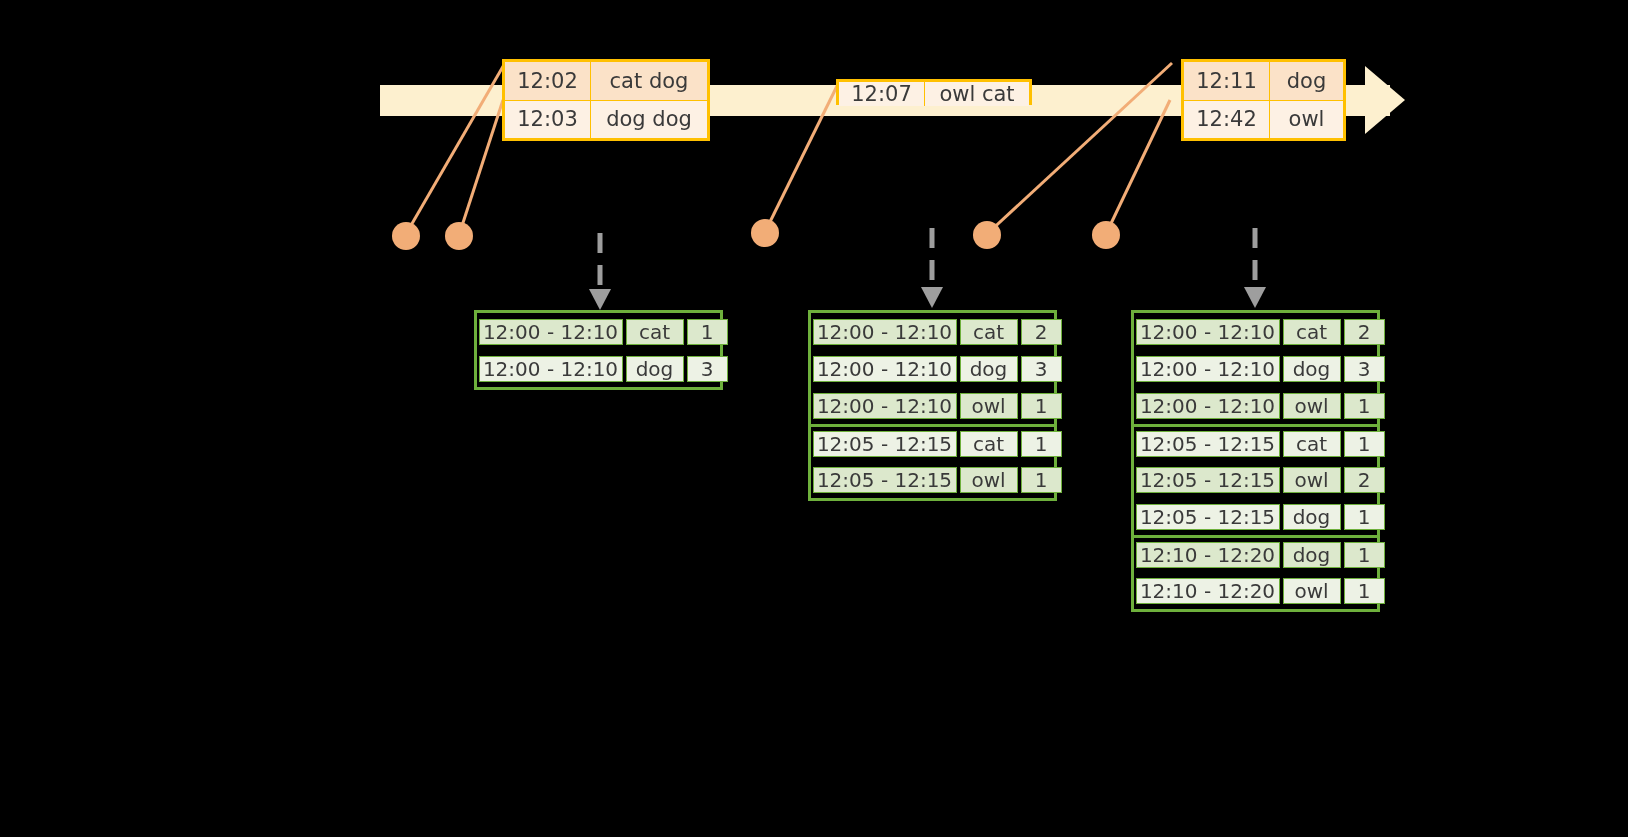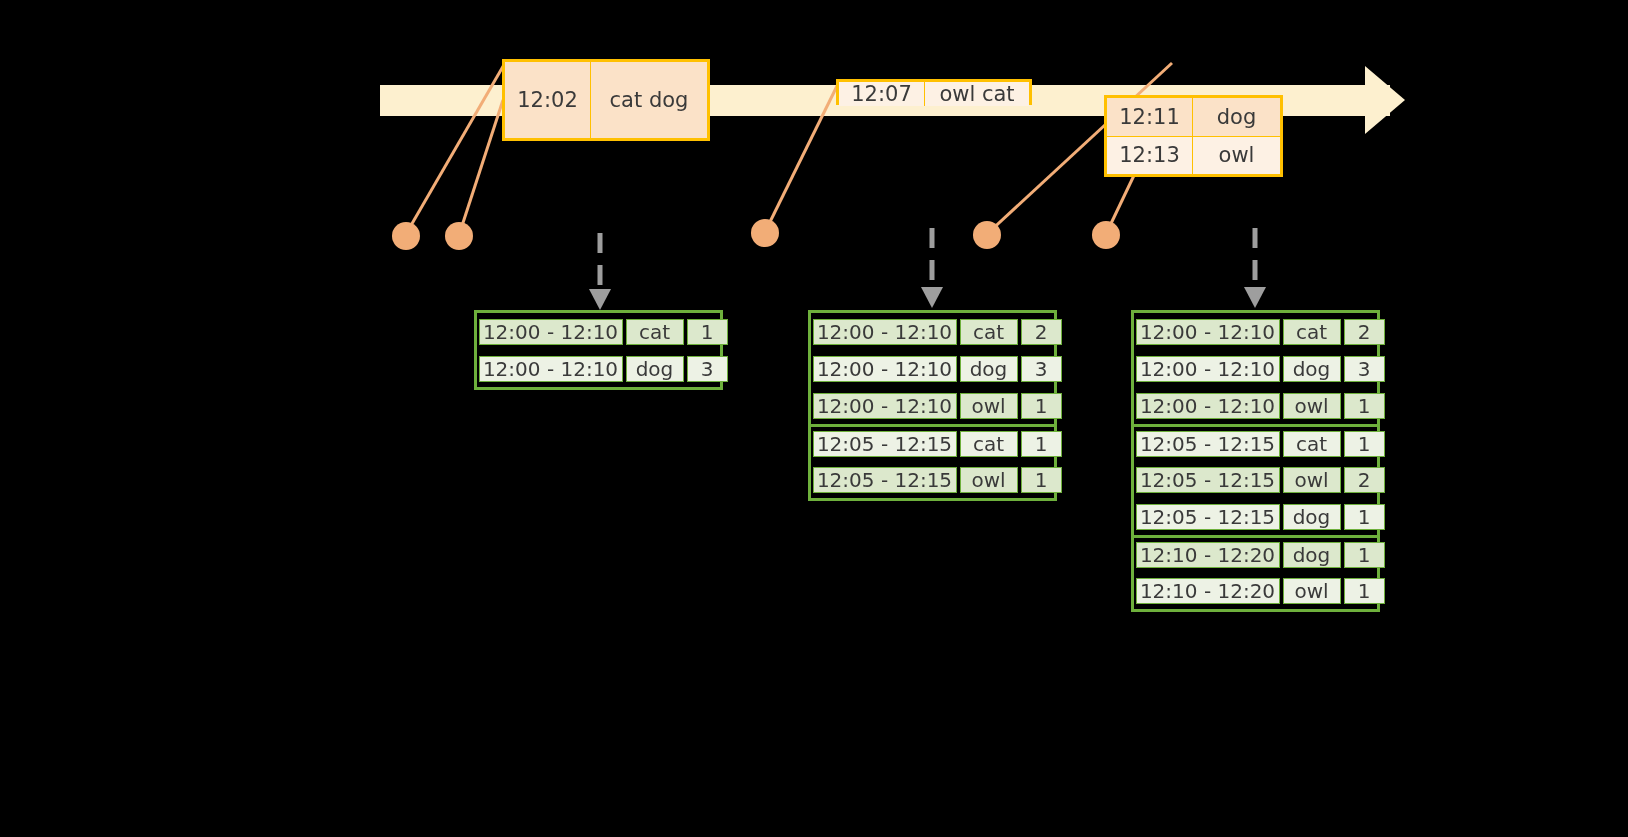--- a/index.html
+++ b/index.html
@@ -129,36 +129,40 @@
       <line x1="1255" y1="228" x2="1255" y2="288" stroke="#9E9E9E" stroke-width="5" stroke-dasharray="20,12"></line>
       <polygon points="1244,287 1266,287 1255,308" fill="#9E9E9E"></polygon>
     </g>
   </svg>
 
   <div class="event-box" style="left:502px; top:59px; width:208px; height:82px;">
     <div class="event-row shade-dark">
       <div class="event-time">12:02</div>
       <div class="event-words">cat dog</div>
     </div>
+    <div class="event-row shade-light">
+      <div class="event-time">12:03</div>
+      <div class="event-words">dog dog</div>
+    </div>
   </div>
 
   <div class="event-box" style="left:836px; top:79px; width:196px; height:26px;">
     <div class="event-row shade-light">
       <div class="event-time">12:07</div>
       <div class="event-words">owl cat</div>
     </div>
   </div>
 
-  <div class="event-box" style="left:1104px; top:59px; width:179px; height:82px;margin-top:36px;">
+  <div class="event-box" style="left:1181px; top:59px; width:165px; height:82px;">
     <div class="event-row shade-dark">
       <div class="event-time">12:11</div>
       <div class="event-words">dog</div>
     </div>
     <div class="event-row shade-light">
-      <div class="event-time">12:13</div>
+      <div class="event-time">12:42</div>
       <div class="event-words">owl</div>
     </div>
   </div>
 
   <div class="result-table" id="result-table-1" style="left:474px; top:310px; width:249px;">
       <div class="res-row row-dark">
         <div class="res-cell res-win" style="width: 144px;">12:00 - 12:10</div>
         <div class="res-cell res-word" style="width: 58px;">cat</div>
         <div class="res-cell res-cnt" style="width: 41px;">1</div>
       </div>

